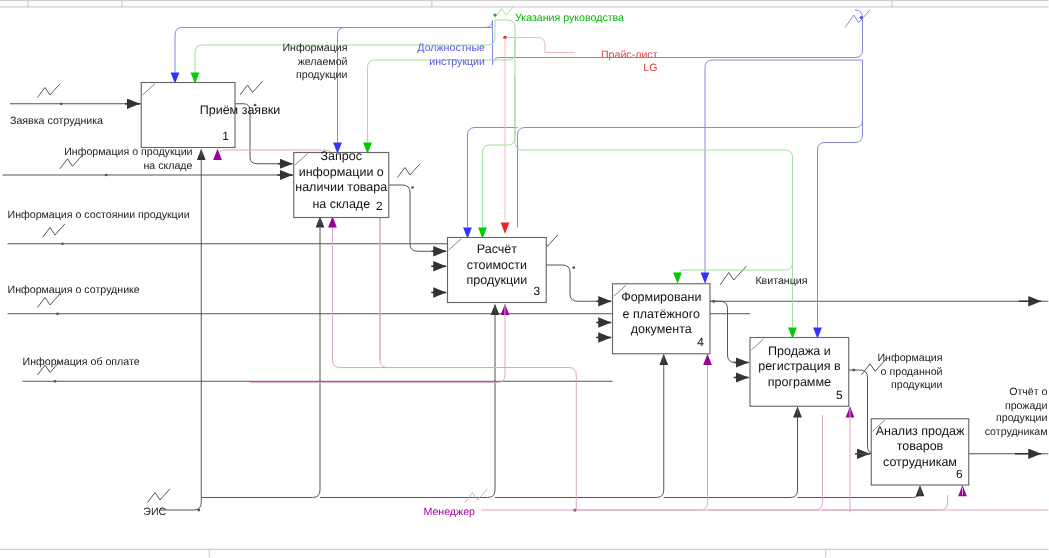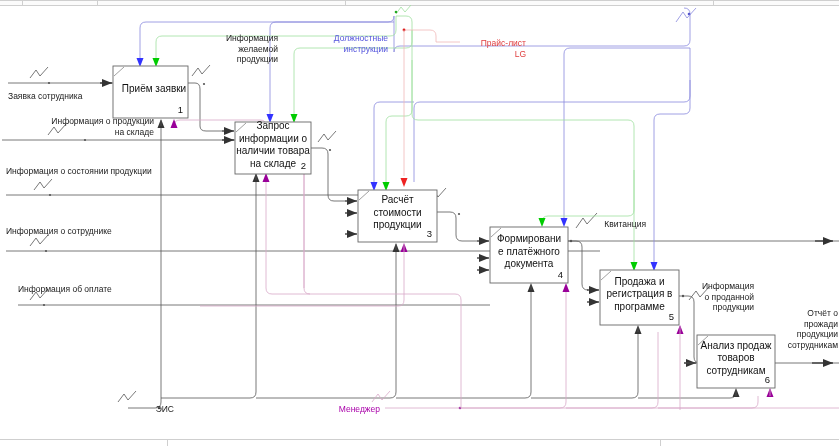--- a/index.html
+++ b/index.html
@@ -242,21 +242,21 @@
           <path d="M491,237 L501,228" stroke="#888" stroke-width="0.8" fill="none"></path>
           <rect x="600" y="270" width="79" height="55" fill="#ffffff" stroke="#666666" stroke-width="0.9"></rect>
           <path d="M601,280 L611,271" stroke="#888" stroke-width="0.8" fill="none"></path>
           <rect x="697" y="335" width="78" height="53" fill="#ffffff" stroke="#666666" stroke-width="0.9"></rect>
           <path d="M698,345 L708,336" stroke="#888" stroke-width="0.8" fill="none"></path>
         </g>
     </g>
   </svg>
 
   <div id="box-labels">
-      <div class="boxtxt" style="left: 113px; width: 82px; top: 82.75px;">Приём заявки</div>
+      <div class="boxtxt" style="left: 113px; width: 82px; top: 82.75px; padding-left: 38px;">Приём заявки</div>
       <div class="boxnum" style="left: 113px; width: 70px; top: 104px;">1</div>
       <div class="boxtxt" style="left: 235px; width: 76px; top: 120px;">Запрос
 информации о
 наличии товара
 на складе</div>
       <div class="boxnum" style="left: 235px; width: 71px; top: 160px;">2</div>
       <div class="boxtxt" style="left: 358px; width: 79px; top: 194.25px;">Расчёт
 стоимости
 продукции</div>
       <div class="boxnum" style="left: 358px; width: 74px; top: 228px;">3</div>
@@ -274,34 +274,35 @@
       <div class="boxnum" style="left: 697px; width: 73px; top: 374px;">6</div>
     </div>
 
   <div class="lbl left" style="left:8px;top:55px;width:140px;margin-top:36px;">Заявка сотрудника</div>
   <div class="lbl" style="left:2px;top:116px;width:152px;">Информация о продукции
 на складе</div>
   <div class="lbl left" style="left:6px;top:166px;width:180px;">Информация о состоянии продукции</div>
   <div class="lbl left" style="left:6px;top:226px;width:160px;">Информация о сотруднике</div>
   <div class="lbl left" style="left:18px;top:284px;width:140px;">Информация об оплате</div>
 
+  <div class="lbl left green" style="left:412px;top:9px;width:150px;">Указания руководства</div>
   <div class="lbl red" style="left:440px;top:38px;width:86px;">Прайс-лист
 LG</div>
   <div class="lbl blue" style="left:296px;top:33px;width:92px;">Должностные
 инструкции</div>
 
   <div class="lbl" style="left:188px;top:33px;width:90px;">Информация
 желаемой
 продукции</div>
   <div class="lbl" style="left:584px;top:219px;width:62px;">Квитанция</div>
   <div class="lbl" style="left:684px;top:281px;width:70px;">Информация
 о проданной
 продукции</div>
 
   <div class="lbl" style="left:766px;top:308px;width:72px;">Отчёт о
 прожади
 продукции
 сотрудникам</div>
 
-  <div class="lbl" style="left:99px;top:404px;width:34px;margin-left:41px;">ЭИС</div>
+  <div class="lbl" style="left:99px;top:404px;width:34px;">ЭИС</div>
   <div class="lbl magenta" style="left:324px;top:404px;width:56px;">Менеджер</div>
 
 </div>
 
 </body></html>

